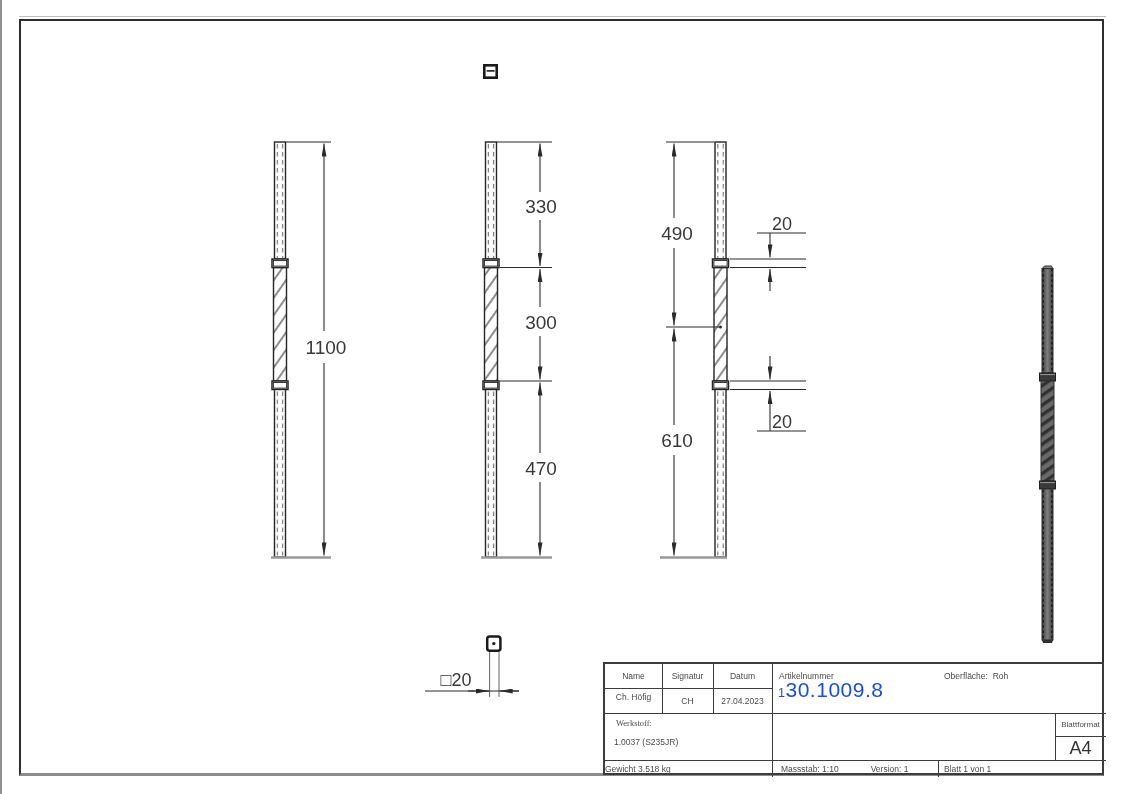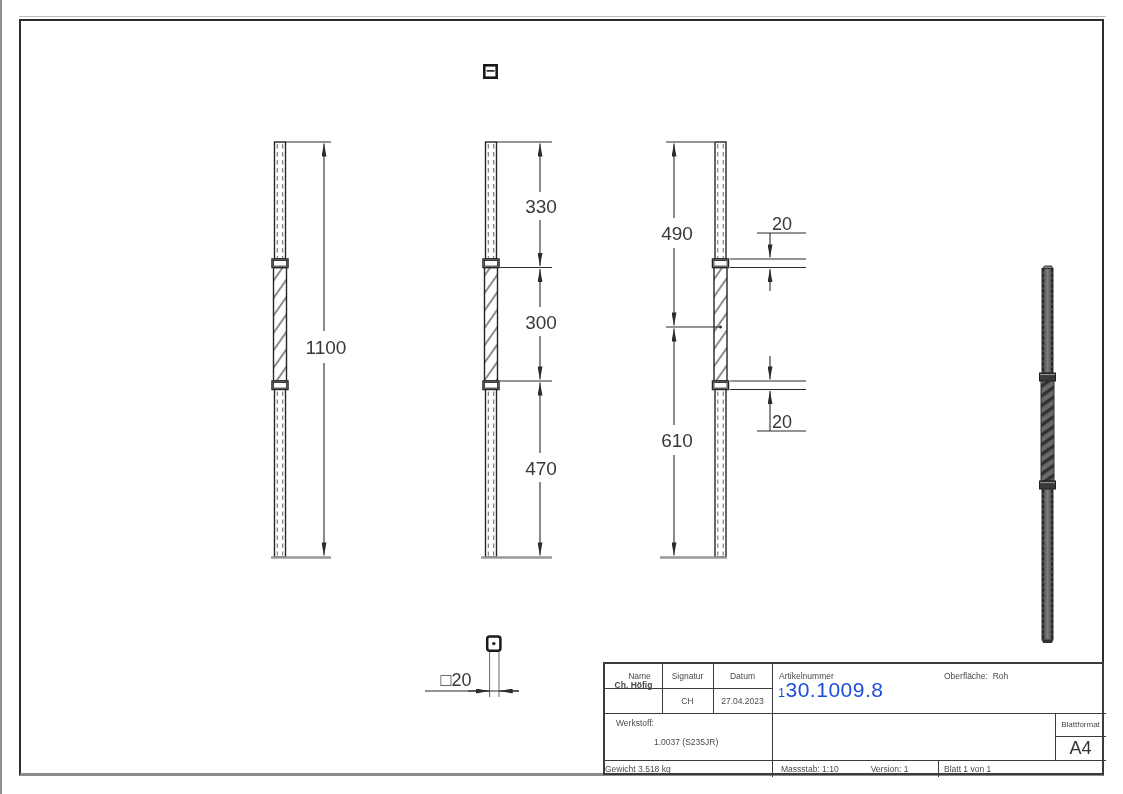--- a/index.html
+++ b/index.html
@@ -193,35 +193,35 @@
   <div class="vl" style="left:57px;top:0;height:49px;"></div>
   <div class="vl" style="left:108px;top:0;height:49px;"></div>
   <div class="vl" style="left:167px;top:0;height:113px;"></div>
   <div class="hl" style="top:24px;left:0;width:167px;"></div>
   <div class="hl" style="top:49px;left:0;width:501px;"></div>
   <div class="hl" style="top:96px;left:0;width:501px;"></div>
   <div class="vl" style="left:450px;top:49px;height:47px;"></div>
   <div class="hl" style="top:72px;left:450px;width:51px;"></div>
   <div class="vl" style="left:333px;top:96px;height:17px;"></div>
 
-  <div class="cell" style="left:0;top:0;width:57px;height:24px;margin-left:6px;">Name</div>
+  <div class="cell" style="left:0;top:0;width:57px;height:24px;">Name</div>
   <div class="cell" style="left:57px;top:0;width:51px;height:24px;">Signatur</div>
   <div class="cell" style="left:108px;top:0;width:59px;height:24px;">Datum</div>
-  <div class="cell" style="left:0;top:8px;width:57px;height:25px;font-weight:bold;">Ch. Höfig</div>
+  <div class="cell" style="left:0;top:20px;width:57px;height:25px;">Ch. Höfig</div>
   <div class="cell" style="left:57px;top:24px;width:51px;height:25px;">CH</div>
   <div class="cell" style="left:108px;top:24px;width:59px;height:25px;">27.04.2023</div>
 
   <div class="lab" style="left:174px;top:7px;">Artikelnummer</div>
   <div class="lab" style="left:339px;top:7px;">
     <span>Oberfläche:</span>&nbsp;&nbsp;<span>Roh</span>
   </div>
   <div class="artnr">130.1009.8</div>
 
-  <div class="lab" style="left:11px;top:54px;">Werkstoff:</div>
-  <div class="lab" style="left:9px;top:73px;margin-left:40px;">1.0037 (S235JR)</div>
+  <div class="lab" style="left:11px;top:54px;font-family:Liberation Serif, serif;">Werkstoff:</div>
+  <div class="lab" style="left:9px;top:73px;">1.0037 (S235JR)</div>
 
   <div class="cell" style="left:450px;top:49px;width:51px;height:23px;font-size:8px;">Blattformat</div>
   <div class="cell a4" style="left:450px;top:72px;width:51px;height:24px;">A4</div>
 
   <div class="cell left" style="left:0;top:96px;width:167px;height:17px;">Gewicht 3.518 kg</div>
   <div class="cell left" style="left:167px;top:96px;width:166px;height:17px;padding-left:9px;gap:32px;">
     <span>Massstab: 1:10</span>
     <span>Version: 1</span>
   </div>
   <div class="cell left" style="left:333px;top:96px;width:168px;height:17px;padding-left:6px;">Blatt 1 von 1</div>

